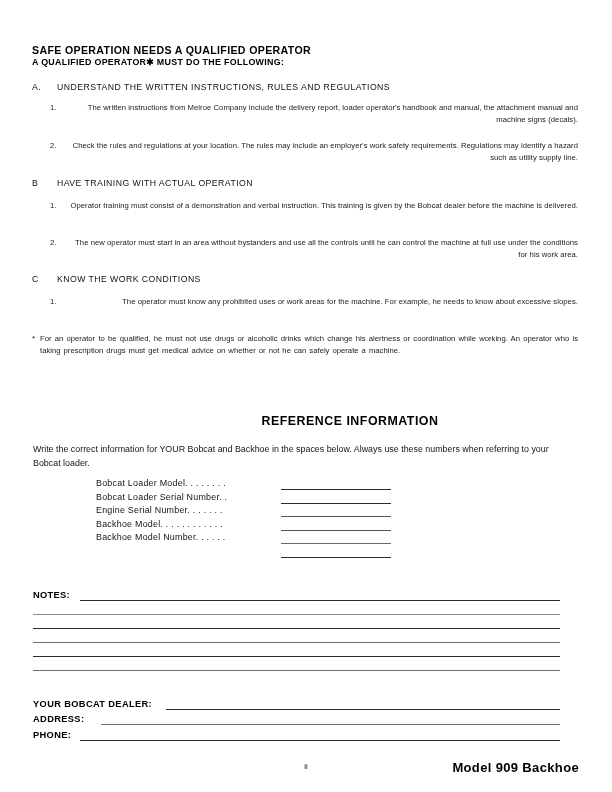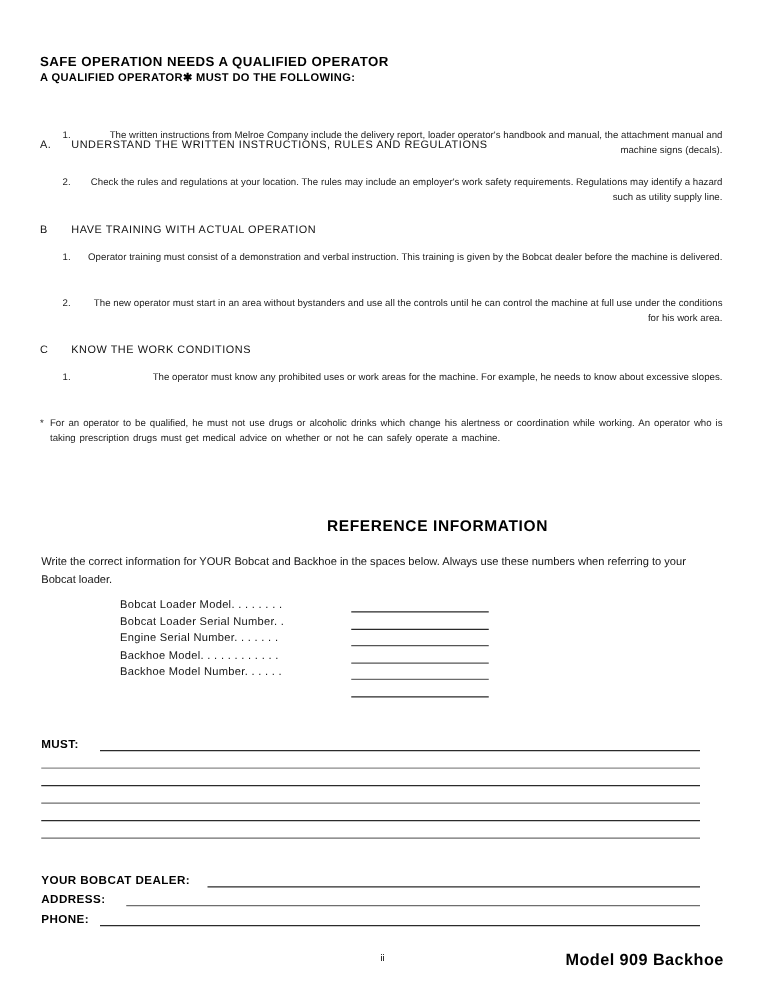--- a/index.html
+++ b/index.html
@@ -206,21 +206,21 @@
   }
 </style>
 </head>
 <body>
 
 <div class="page">
 
   <div class="sec-title">SAFE OPERATION NEEDS A QUALIFIED OPERATOR</div>
   <div class="sub-title">A QUALIFIED OPERATOR✱  MUST DO THE FOLLOWING:</div>
 
-  <div class="alpha-item" style="top:82px;margin-top:28px;">
+  <div class="alpha-item" style="top:82px;">
     <span class="marker">A.</span><span>UNDERSTAND THE WRITTEN INSTRUCTIONS, RULES AND REGULATIONS</span>
   </div>
   <div class="num-item" style="top:102px;">
     <span class="marker">1.</span>
     <span class="body">The written instructions from Melroe Company include the delivery report, loader operator's handbook and manual, the attachment manual and machine signs (decals).</span>
   </div>
   <div class="num-item" style="top:140px;">
     <span class="marker">2.</span>
     <span class="body">Check the rules and regulations at your location. The rules may include an employer's work safety requirements. Regulations may identify a hazard such as utility supply line.</span>
   </div>
@@ -273,21 +273,21 @@
     <div class="ref-row">
       <span class="ref-label">Backhoe  Model  Number. . . . . .</span>
       <span class="ref-blank faint2"></span>
     </div>
     <div class="ref-row">
       <span class="ref-label"></span>
       <span class="ref-blank"></span>
     </div>
   </div>
 
-  <div class="notes-label">MUST:</div>
+  <div class="notes-label">NOTES:</div>
   <span class="rule" style="left:80px;  top:600px; width:480px;"></span>
   <span class="rule softer" style="left:33px;  top:614px; width:527px;"></span>
   <span class="rule" style="left:33px;  top:628px; width:527px;"></span>
   <span class="rule soft" style="left:33px;  top:642px; width:527px;"></span>
   <span class="rule" style="left:33px;  top:656px; width:527px;"></span>
   <span class="rule soft" style="left:33px;  top:670px; width:527px;"></span>
 
   <div class="dealer-row" style="top:699px;text-align:right;">YOUR  BOBCAT  DEALER:</div>
   <span class="rule" style="left:166px; top:709px; width:394px;"></span>
 

